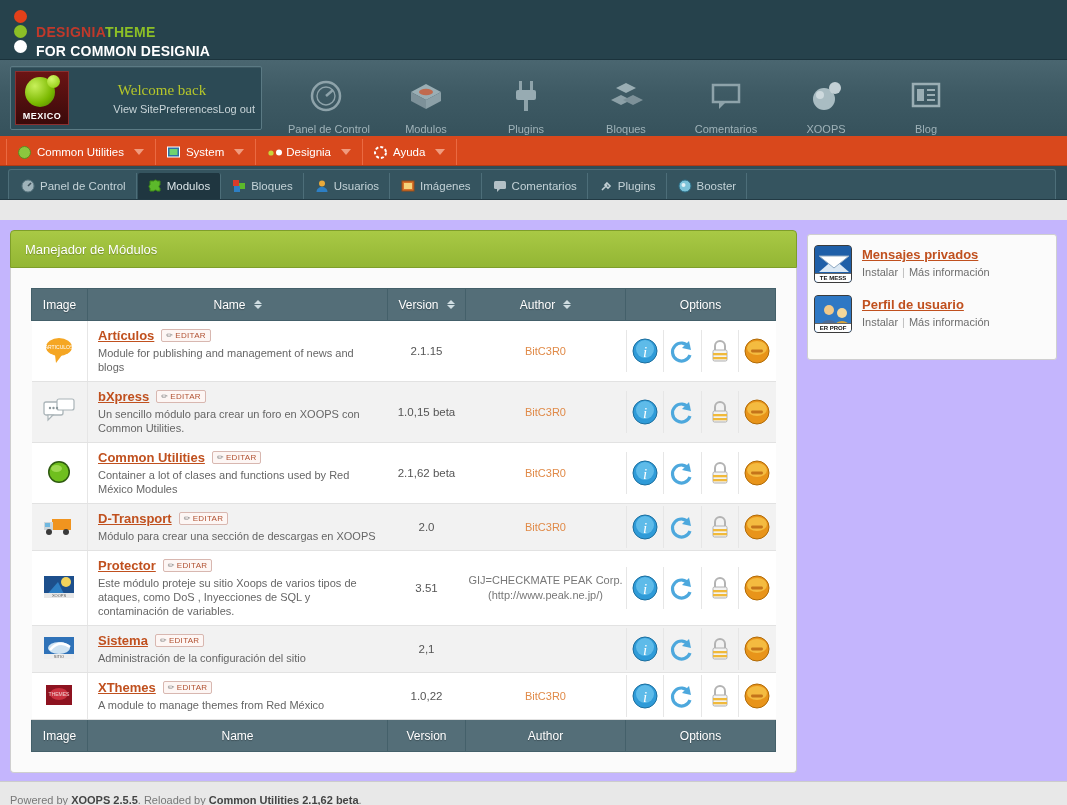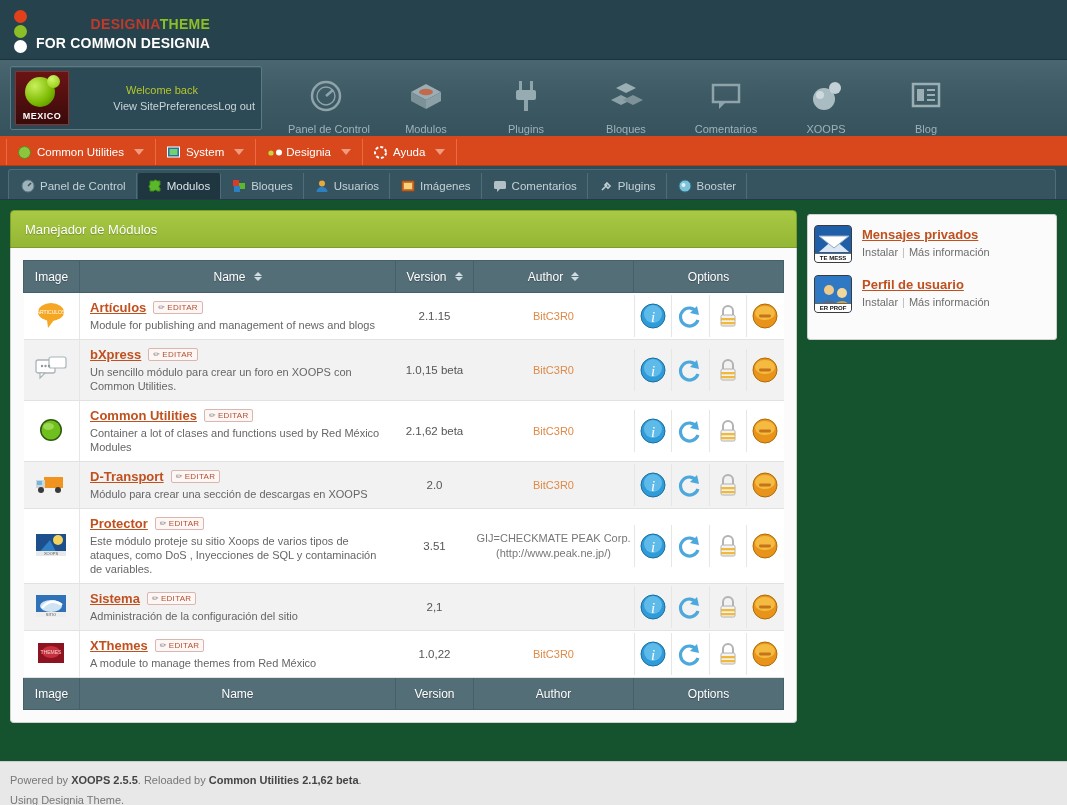--- a/index.html
+++ b/index.html
@@ -18,21 +18,21 @@
     border-bottom: 1px solid #1b333c;
   }
   .banner-dots {
     position: absolute; left: 14px; top: 10px;
     width: 20px;
   }
   .dot { width: 13px; height: 13px; border-radius: 50%; margin-bottom: 2px; }
   .dot.red { background: #e2401a; }
   .dot.green { background: #8cbf26; }
   .dot.white { background: #ffffff; }
-  .banner-text { position: absolute; left: 36px; top: 16px; text-align: right; }
+  .banner-text { position: absolute; left: 36px; top: 24px; }
   .b-line1 { font-size: 14px; font-weight: bold; letter-spacing: .3px; }
   .b-line1 .w1 { color: #c0392b; }
   .b-line1 .w2 { color: #8cbf26; }
   .b-line2 {
     font-size: 14px; font-weight: bold; color: #ffffff;
     letter-spacing: .2px; margin-top: 3px;
   }
 
   
   .navstrip {
@@ -68,21 +68,21 @@
   .mex-ball2 {
     position: absolute; top: 3px; left: 31px;
     width: 13px; height: 13px; border-radius: 50%;
     background: radial-gradient(circle at 35% 30%, #d4f66c, #86c400);
   }
   .mex-word {
     font-size: 9px; font-weight: bold; color: #fff;
     letter-spacing: .5px; margin-bottom: 3px; z-index: 2;
   }
   .userinfo { flex: 1; text-align: center; padding-right: 6px; }
-  .welcome { color: #b5c62a; font-size: 11px; margin-bottom: 4px; }
+  .welcome { color: #b5c62a; font-size: 15px; margin-bottom: 4px; font-family: Liberation Serif, serif; }
   .ulinks { display: flex; justify-content: flex-end; }
   .ulinks a { color: #c8d4d8; font-size: 11px; text-decoration: none; }
 
   .topicons { display: flex; align-items: flex-start; margin-left: 26px; gap: 24px; padding-top: 14px;}
   .topicon { width: 76px; text-align: center; cursor: pointer; }
   .ti-glyph { height: 40px; display: flex; align-items: center; justify-content: center; }
   .ti-label { color: #9fb2b8; font-size: 11px; margin-top: 7px; white-space: nowrap; }
 
   
   .menubar {
@@ -128,36 +128,36 @@
     border-right: 1px solid #4d6e79;
     cursor: pointer;
   }
   .tab.active {
     background: #1f3640; color: #d9e3e6;
     border-radius: 2px 2px 0 0;
   }
   .tabico { width: 14px; height: 14px; display:block; }
 
   
-  .page { background: #14532d; height: 561px; padding: 10px; display: flex; gap: 10px; }
+  .page { background: #c4b5fd; height: 561px; padding: 10px; display: flex; gap: 10px; margin-top: 20px; }
   .maincol { width: 787px; }
   .sidecol { width: 250px; }
 
   .greenhead {
     height: 38px; background: linear-gradient(180deg,#a9c945,#93b634);
     border: 1px solid #7e9e2a; border-radius: 4px 4px 0 0;
     display: flex; align-items: center; padding-left: 14px;
     color: #ffffff; font-size: 13px;
     text-shadow: 0 1px 1px rgba(0,0,0,.25);
   }
   .panelbody {
     background: #fbfbfb;
     border: 1px solid #cfcfcf; border-top: none;
     border-radius: 0 0 4px 4px;
-    padding: 12px;
+    padding: 20px;
   }
   table.modtable { width: 100%; border-collapse: collapse; table-layout: fixed; }
   table.modtable thead th, table.modtable tfoot th {
     background: #546e78; color: #ffffff;
     font-size: 12px; font-weight: normal;
     height: 32px;
     border: 1px solid #44606a;
     text-align: center;
     text-shadow: 0 1px 1px rgba(0,0,0,.3);
   }

